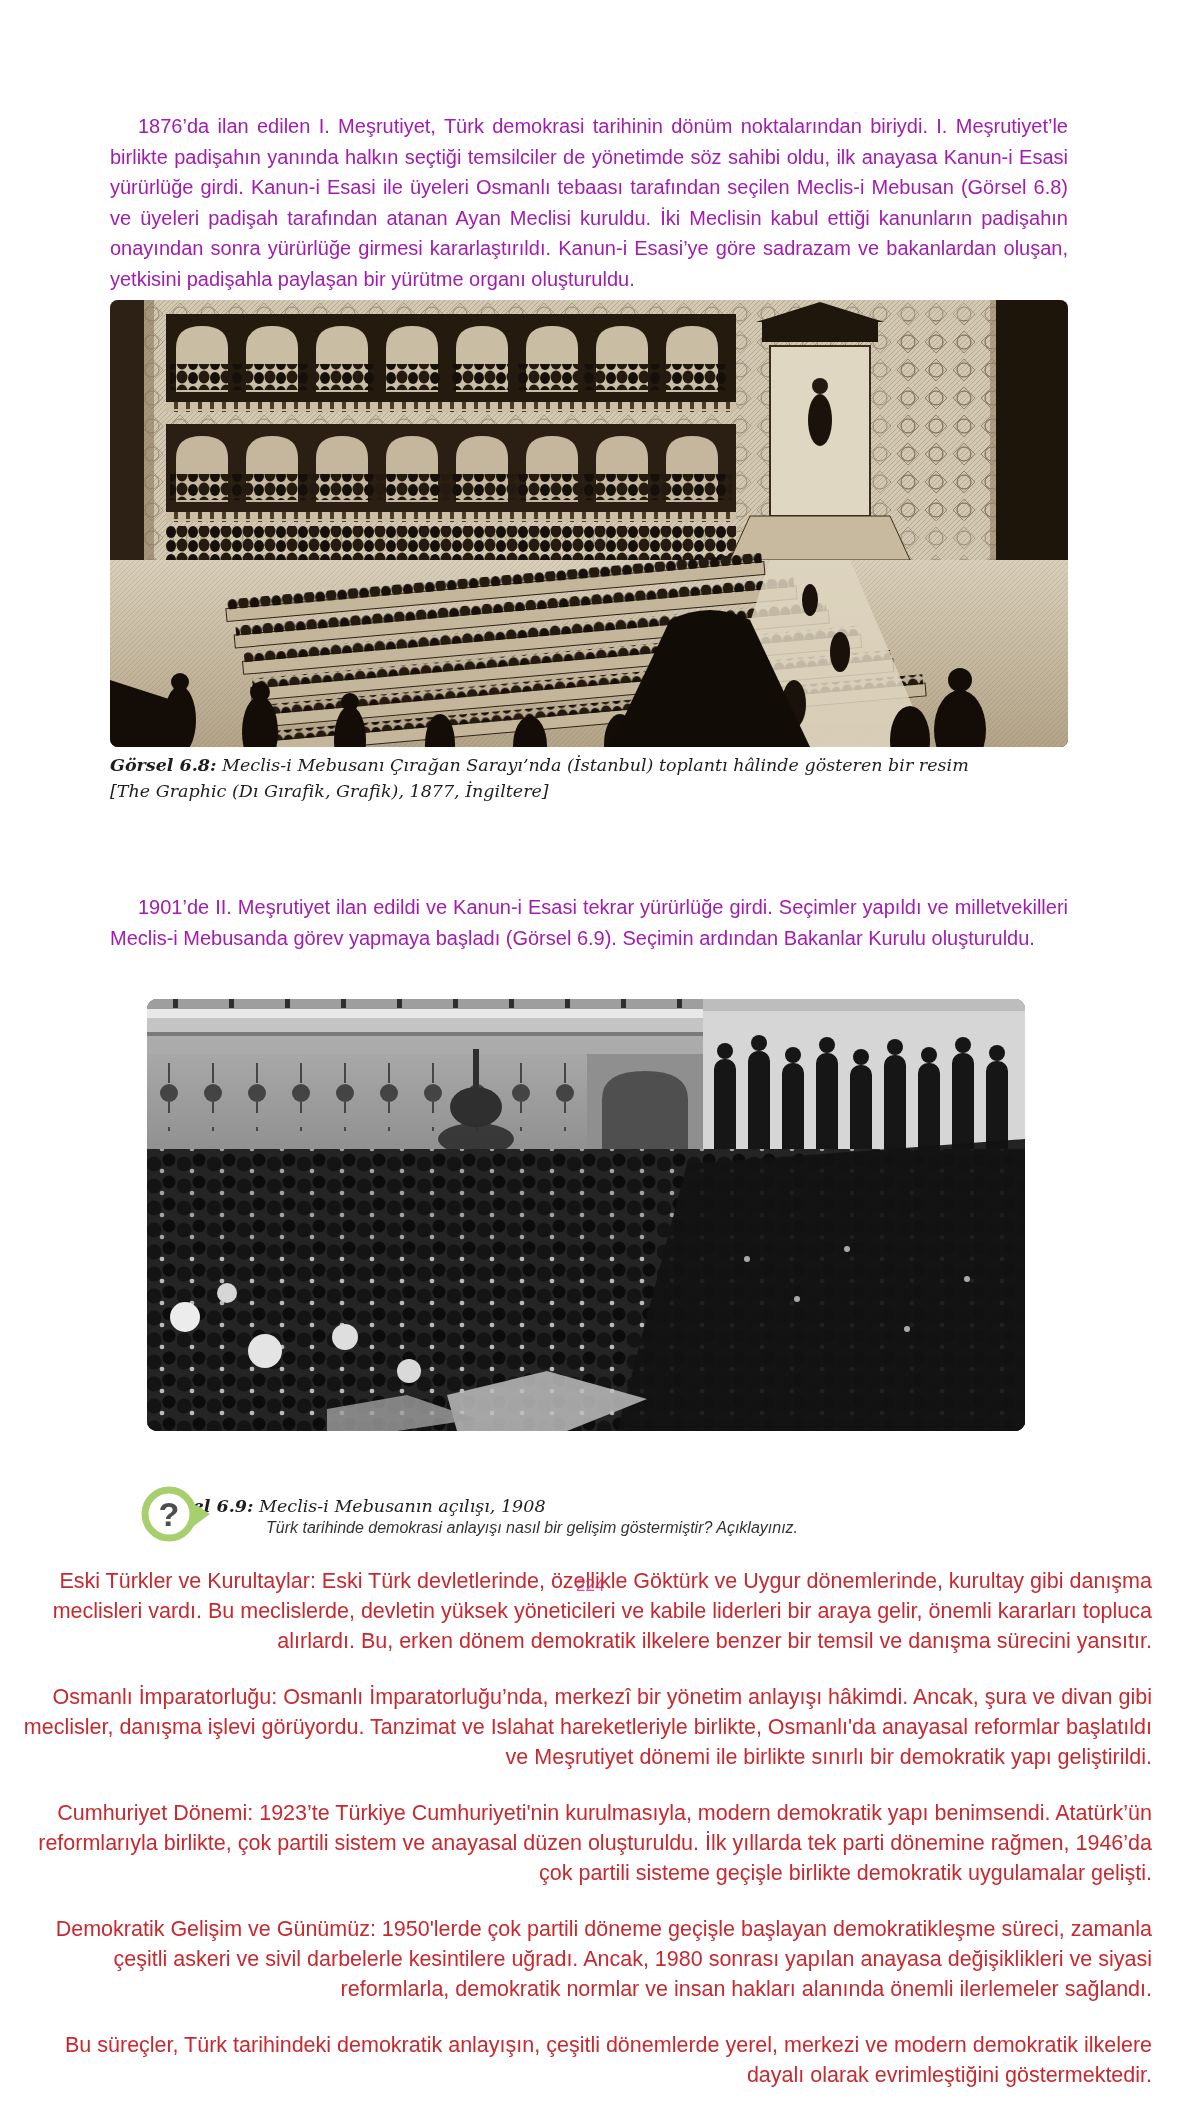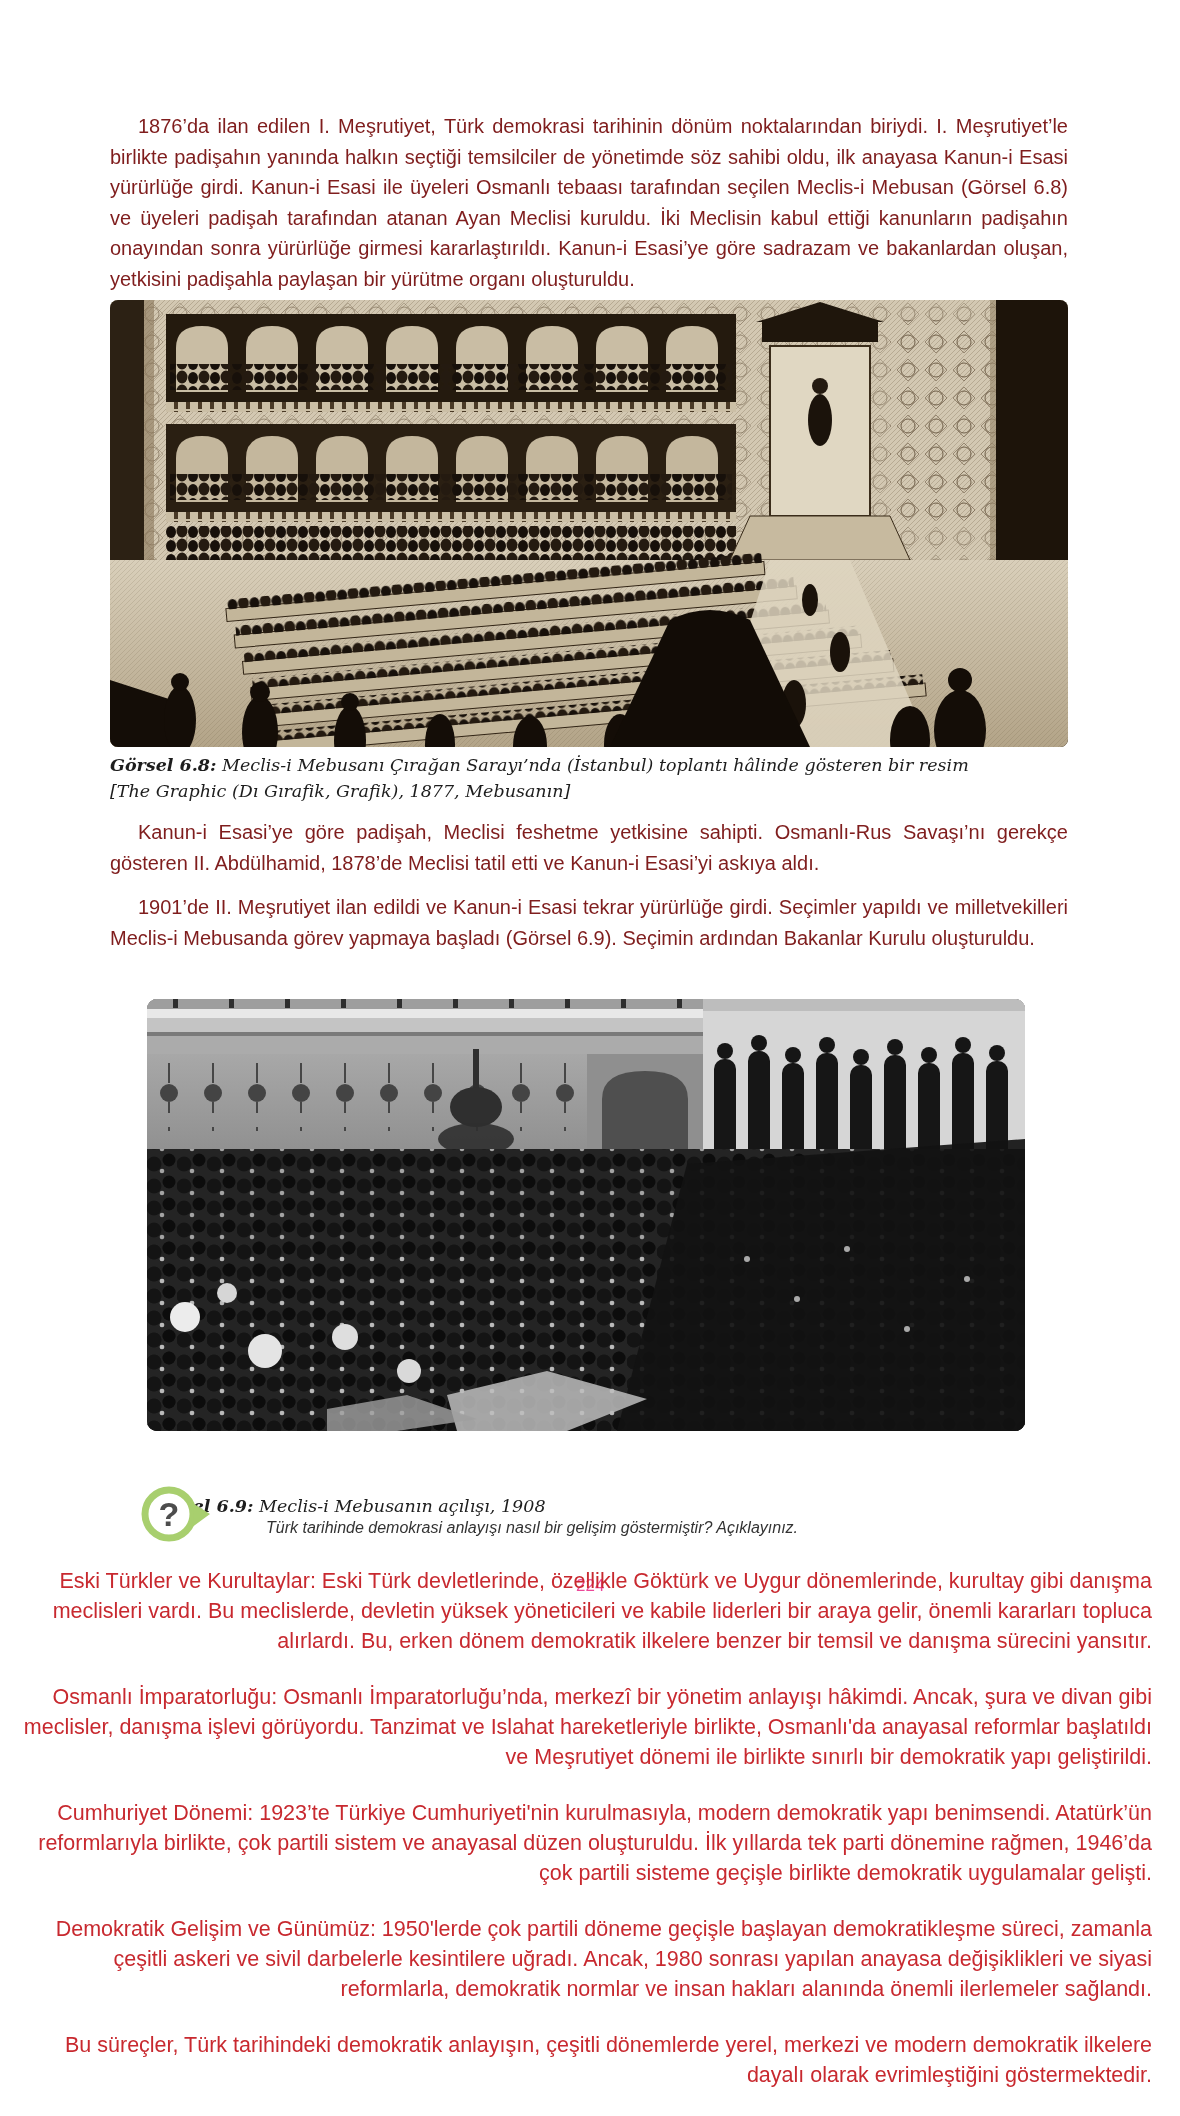--- a/index.html
+++ b/index.html
@@ -12,21 +12,21 @@
     color:#2a2a2a;
     overflow:hidden;
   }
   .bodytext{
     position:absolute;
     left:110px;
     width:958px;
     font-size:20px;
     line-height:30.5px;
     text-align:justify;
-    color:#7f1d1d;
+    color:#a21caf;
     margin:0;
   }
   .indent{text-indent:28px;}
   .figure-frame{
     position:absolute;
     overflow:hidden;
     border-radius:8px;
     background:#d3c8b2;
   }
   .figure-frame svg{display:block;}
@@ -183,24 +183,23 @@
         <ellipse cx="850" cy="430" rx="26" ry="40"></ellipse>
           <circle cx="850" cy="380" r="12"></circle>
         <ellipse cx="800" cy="440" rx="20" ry="34"></ellipse>
       </g>
     </svg>
   </div>
 
   <p class="caption" style="left:110px;top:752px;width:958px;">
     <span class="cap-label">Görsel 6.8:</span>
     <span>Meclis-i Mebusanı Çırağan Sarayı’nda (İstanbul) toplantı hâlinde gösteren bir resim</span><br>
-    <span>[The Graphic (Dı Gırafik, Grafik), 1877, Mebusanın]</span>
+    <span>[The Graphic (Dı Gırafik, Grafik), 1877, İngiltere]</span>
   </p>
 
-  <p class="bodytext indent" style="top:817px;">Kanun-i Esasi’ye göre padişah, Meclisi feshetme yetkisine sahipti. Osmanlı-Rus Savaşı’nı gerekçe gösteren II. Abdülhamid, 1878’de Meclisi tatil etti ve Kanun-i Esasi’yi askıya aldı.</p>
 
   <p class="bodytext indent" style="top:892px;">1901’de II. Meşrutiyet ilan edildi ve Kanun-i Esasi tekrar yürürlüğe girdi. Seçimler yapıldı ve milletvekilleri Meclis-i Mebusanda görev yapmaya başladı (Görsel 6.9). Seçimin ardından Bakanlar Kurulu oluşturuldu.</p>
 
   <div class="figure-frame" style="left:147px;top:999px;width:878px;height:432px;border-radius:10px;background:#555;">
     <svg viewBox="0 0 878 432" width="878" height="432">
       <defs>
         <pattern id="ticksP" width="56" height="10" patternUnits="userSpaceOnUse">
           <rect x="26" y="0" width="5" height="9" fill="#2e2e2e"></rect>
         </pattern>
         <pattern id="crowdP" width="30" height="22" patternUnits="userSpaceOnUse">

